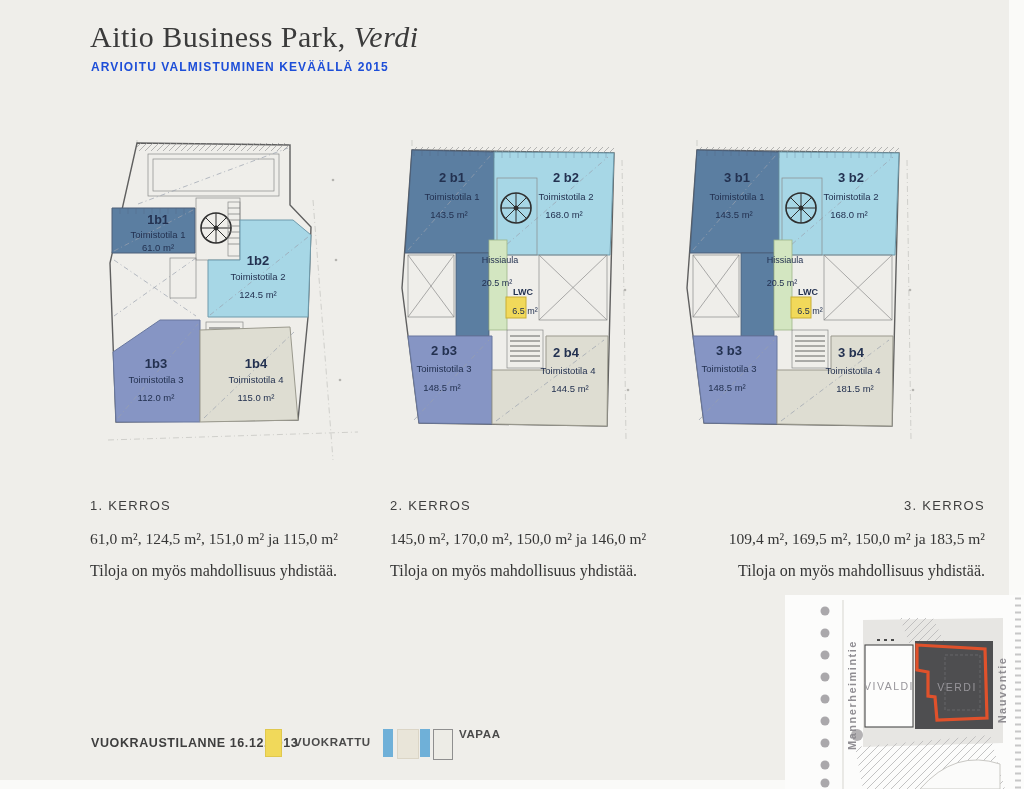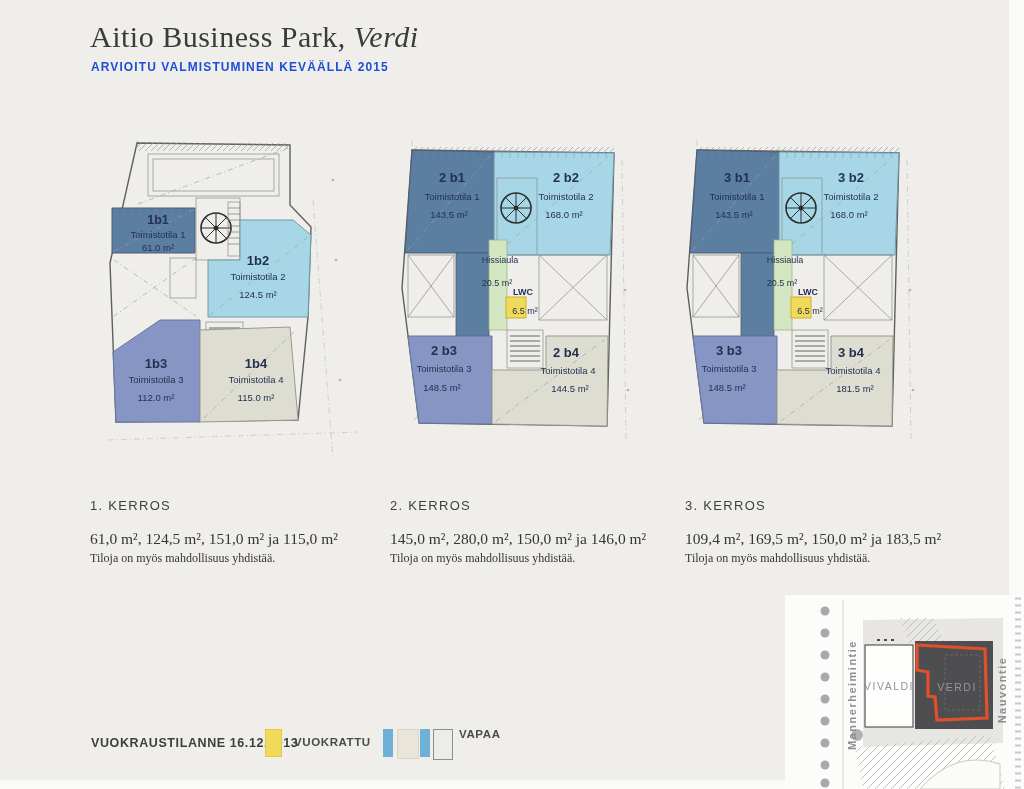--- a/index.html
+++ b/index.html
@@ -11,24 +11,24 @@
   .title{position:absolute;left:90px;top:20px;font-family:"Liberation Serif",serif;
          font-size:30px;color:#3b3b3b;letter-spacing:.5px;}
   .title .it{font-style:italic;}
   .subtitle{position:absolute;left:91px;top:60px;font-size:12px;font-weight:700;
             color:#1d4ed8;letter-spacing:1.1px;}
 
   .plan{position:absolute;top:140px;width:250px;height:320px;}
   #plan1{left:108px;} #plan2{left:394px;} #plan3{left:679px;}
 
   .floor-text{position:absolute;top:498px;width:300px;}
-  #ft1{left:90px;} #ft2{left:390px;} #ft3{left:685px;}
+  #ft1{left:90px;} #ft2{left:390px;} #ft3{left:685px;text-align:right;}
   .kerros{font-size:13px;font-weight:400;letter-spacing:1.3px;color:#3f3f3f;}
   .areas{margin-top:17px;font-family:"Liberation Serif",serif;font-size:15.5px;color:#353535;}
-  .note{margin-top:3px;font-family:"Liberation Serif",serif;font-size:12px;color:#353535;}
+  .note{margin-top:14px;font-family:"Liberation Serif",serif;font-size:16px;color:#353535;}
 
   .legend{position:absolute;left:0;top:726px;width:780px;height:40px;}
   .legend-status{position:absolute;left:91px;top:10px;font-size:12.5px;font-weight:700;
                  letter-spacing:.6px;color:#3e3e3e;}
   .sw{position:absolute;top:3px;}
   .sw-yellow{left:265px;width:15px;height:26px;background:#f1d95a;border:1px solid #e0c84e;}
   .legend-rented{position:absolute;left:294px;top:10px;font-size:11.5px;font-weight:700;
                  letter-spacing:.6px;color:#4a4a4a;text-align:right;}
   .sw-blue1{left:383px;width:10px;height:28px;background:#6fb0d8;}
   .sw-beige{left:397px;width:20px;height:28px;background:#e9e5d9;border:1px solid #dbd5c6;}
@@ -296,21 +296,21 @@
     </g>
   </svg>
 
   <div id="ft1" class="floor-text">
     <div class="kerros">1. KERROS</div>
     <div class="areas">61,0 m², 124,5 m², 151,0 m² ja 115,0 m²</div>
     <div class="note">Tiloja on myös mahdollisuus yhdistää.</div>
   </div>
   <div id="ft2" class="floor-text">
     <div class="kerros">2. KERROS</div>
-    <div class="areas">145,0 m², 280,0 m², 150,0 m² ja 146,0 m²</div>
+    <div class="areas">145,0 m², 170,0 m², 150,0 m² ja 146,0 m²</div>
     <div class="note">Tiloja on myös mahdollisuus yhdistää.</div>
   </div>
   <div id="ft3" class="floor-text">
     <div class="kerros">3. KERROS</div>
     <div class="areas">109,4 m², 169,5 m², 150,0 m² ja 183,5 m²</div>
     <div class="note">Tiloja on myös mahdollisuus yhdistää.</div>
   </div>
 
   <div class="legend">
     <div class="legend-status">VUOKRAUSTILANNE 16.12.2013</div>

